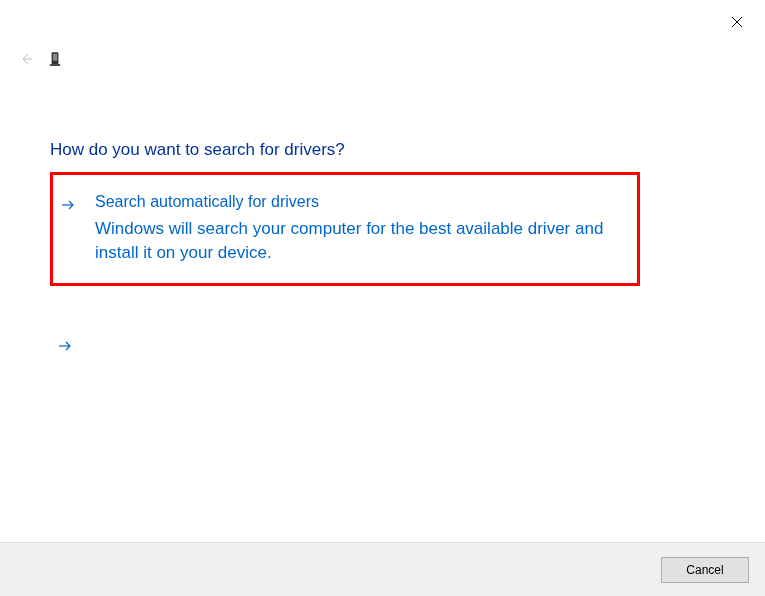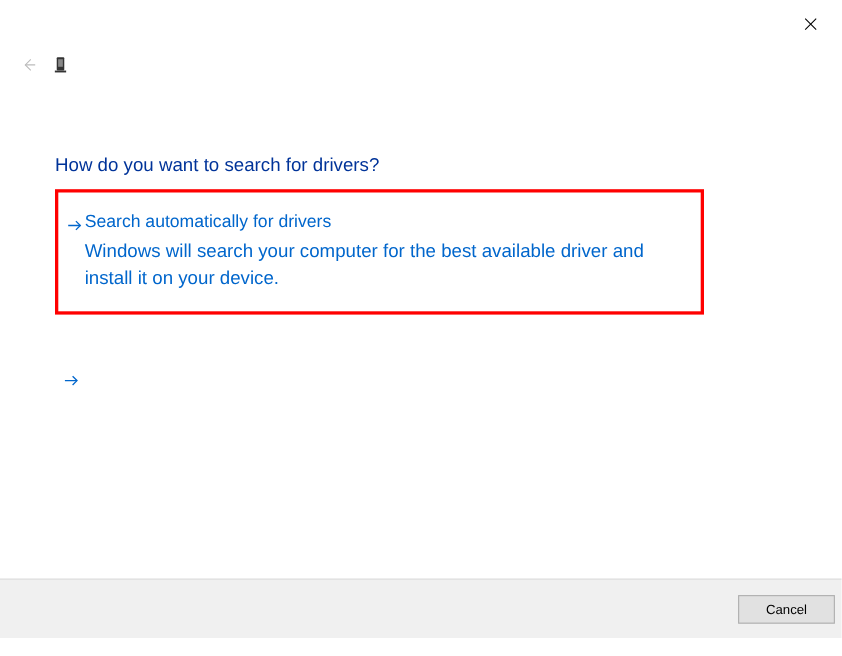--- a/index.html
+++ b/index.html
@@ -77,21 +77,21 @@
     .option-1 {
       top: 172px;
       border: 3px solid #ff0000;
     }
     .option-2 {
       top: 316px;
     }
     .option-inner {
       display: flex;
       align-items: flex-start;
-      gap: 2px;
+      gap: 20px;
     }
     .option-arrow {
       width: 14px;
       height: 14px;
       margin-top: 5px;
       flex-shrink: 0;
       color: #0066cc;
     }
     .option-text {
       flex: 1;
@@ -103,30 +103,30 @@
       margin-bottom: 6px;
     }
     .option-desc {
       font-size: 17px;
       color: #0066cc;
       font-weight: 400;
       line-height: 1.4;
     }
     .bottom-bar {
       position: absolute;
-      bottom: 16px;
+      bottom: 0;
       left: 0;
       right: 0;
       height: 54px;
       background: #f0f0f0;
       border-top: 1px solid #dcdcdc;
       display: flex;
       align-items: center;
       justify-content: flex-end;
-      padding-right: 6px;
+      padding-right: 16px;
     }
     .cancel-btn {
       width: 88px;
       height: 26px;
       background: #e1e1e1;
       border: 1px solid #adadad;
       font-size: 12px;
       color: #000000;
       cursor: pointer;
       font-family: inherit;

